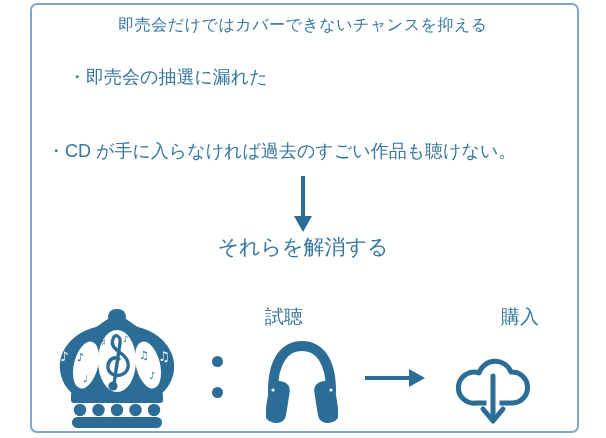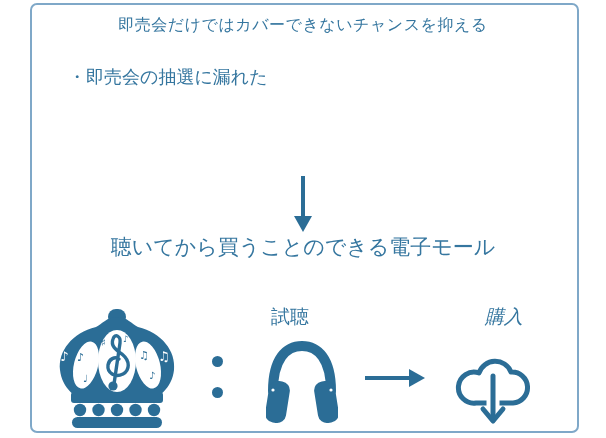--- a/index.html
+++ b/index.html
@@ -55,44 +55,45 @@
     background:#2b6d96;
   }
   .colon .dot.d2{top:31px;}
   .flow-label{
     position:absolute;
     width:80px;text-align:center;
     font-size:19px;color:#35769f;
     top:304px;
     white-space:nowrap;
   }
-  .label-listen{left:250px;}
-  .label-purchase{left:464px;font-style:italic;}
+  .label-listen{left:244px;}
+  .label-purchase{left:480px;}
   .headphones{position:absolute;left:266px;top:337px;}
   .arrow-right{position:absolute;left:363px;top:366px;}
   .cloud{position:absolute;left:451px;top:336px;}
 </style>
 </head>
 <body>
 
 <div id="slide">
 
   <div class="frame"></div>
 
   <div class="title">即売会だけではカバーできないチャンスを抑える</div>
 
   <div class="bullet b1a">・即売会の抽選に漏れた</div>
+  <div class="bullet b3">・CD が手に入らなければ過去のすごい作品も聴けない。</div>
 
   <svg class="arrow-down" width="30" height="62" viewBox="0 0 30 62">
     <line x1="15" y1="3" x2="15" y2="45" stroke="#2b6d96" stroke-width="4"></line>
     <polygon points="6,43 24,43 15,59" fill="#2b6d96"></polygon>
   </svg>
 
   <div class="solution">
-    <div>聴いてから買うことのできる電子モール</div>
+    <div>それらを解消する</div>
   </div>
 
   <svg class="crown" width="121" height="123" viewBox="0 0 121 123">
     <g fill="#2b6d96">
       <rect x="51" y="0" width="18" height="16" rx="8"></rect>
       <path d="M60,8 C50,8 45,15 39,18 C15,24 1,42 3,61 C5,79 19,91 34,93 L86,93 C101,91 115,79 117,61 C119,42 105,24 81,18 C75,15 70,8 60,8 Z"></path>
       <rect x="14" y="83" width="92" height="11" rx="3"></rect>
       <circle cx="23" cy="101" r="6.2"></circle>
       <circle cx="41.5" cy="101" r="6.2"></circle>
       <circle cx="60" cy="101" r="6.2"></circle>

